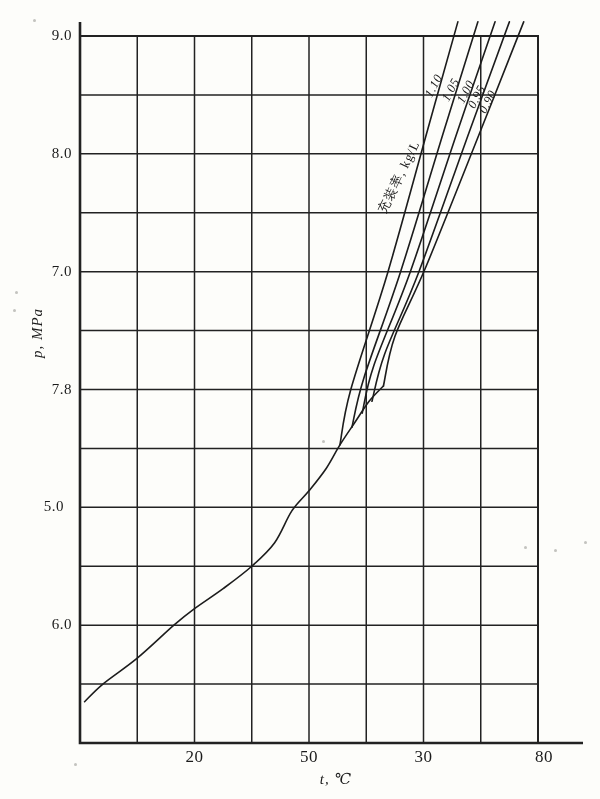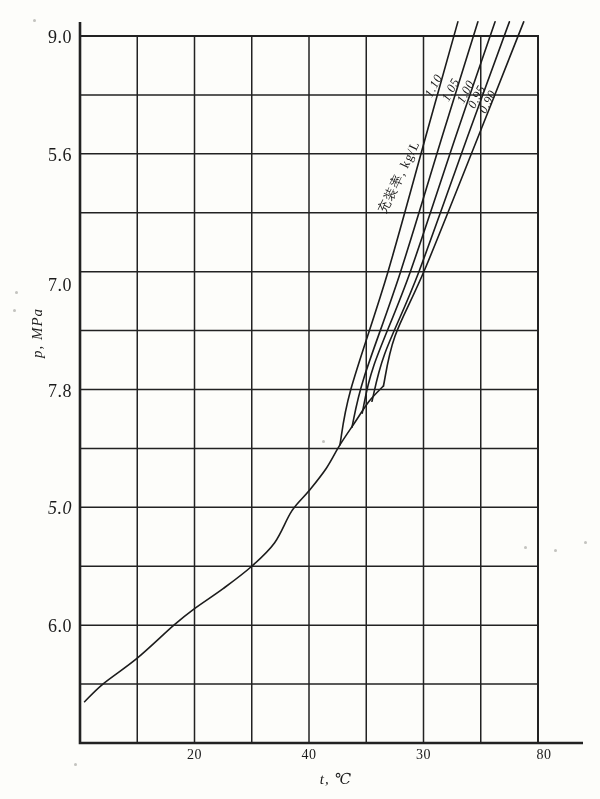--- a/index.html
+++ b/index.html
@@ -1,21 +1,21 @@
 <!DOCTYPE html>
 <html><head>
 <meta charset="utf-8">
 <style>
   html,body{margin:0;padding:0;background:#ffffff;}
   .page{position:relative;width:600px;height:799px;background:#fdfdfa;overflow:hidden;
         font-family:"Liberation Serif","DejaVu Serif",serif;color:#1b1b1b;}
   #plot{position:absolute;left:0;top:0;}
   #overlay{position:absolute;left:0;top:0;width:600px;height:799px;}
-  .ytick{position:absolute;width:44px;text-align:right;font-size:18px;letter-spacing:.5px;}
-  .xtick{position:absolute;transform:translate(-50%,0);font-size:14px;letter-spacing:.5px;}
+  .ytick{position:absolute;width:44px;text-align:right;font-size:15px;letter-spacing:.5px;}
+  .xtick{position:absolute;transform:translate(-50%,0);font-size:17px;letter-spacing:.5px;}
   .axis-title{position:absolute;font-style:italic;font-size:15px;letter-spacing:1px;white-space:nowrap;}
   .y-title{transform:translate(-50%,-50%) rotate(-90deg);}
   .x-title{transform:translate(-50%,-50%);}
   .clabel{position:absolute;font-style:italic;font-size:12.5px;white-space:nowrap;
           transform-origin:center;letter-spacing:.5px;}
   .famlabel{position:absolute;font-size:13px;white-space:nowrap;transform-origin:center;letter-spacing:1px;}
   .speck{position:absolute;width:3px;height:3px;border-radius:50%;background:#8a8a84;opacity:.5;}
 </style>
 </head>
 <body>
@@ -46,28 +46,28 @@
       <path d="M339.915 444.88166666666666C341.72791666666666 435.6513888888889,342.7775 418.3691666666667,350.79249999999996 389.5C358.80749999999995 360.6308333333333,375.21916666666664 314.8722222222222,388.005 271.6666666666667C400.79083333333335 228.46111111111114,415.8666666666667 171.9011111111112,427.5075 130.26666666666677C439.1483333333333 88.63222222222234,452.79291666666666 39.927777777777905,457.84999999999997 21.860000000000127" stroke="#1c1c1c" stroke-width="1.6" fill="none" stroke-linecap="round"></path>
       <path d="M351.9375 427.2066666666667C353.94124999999997 418.95833333333337,355.8495833333333 403.64000000000004,363.96 377.7166666666667C372.07041666666663 351.79333333333335,387.2416666666666 312.90833333333336,400.59999999999997 271.6666666666667C413.9583333333333 230.42500000000004,431.22875 171.9011111111112,444.11 130.26666666666677C456.99125000000004 88.63222222222234,472.2579166666667 39.927777777777905,477.8875 21.860000000000127" stroke="#1c1c1c" stroke-width="1.6" fill="none" stroke-linecap="round"></path>
       <path d="M362.2425 413.0666666666667C364.15083333333337 405.21111111111117,365.6775 389.5,373.6925 365.93333333333334C381.7075 342.3666666666667,396.30625000000003 310.94444444444446,410.33250000000004 271.6666666666667C424.35875000000004 232.3888888888889,443.7283333333333 171.9011111111112,457.84999999999997 130.26666666666677C471.97166666666664 88.63222222222234,488.86041666666665 39.927777777777905,495.0625 21.860000000000127" stroke="#1c1c1c" stroke-width="1.6" fill="none" stroke-linecap="round"></path>
       <path d="M371.97499999999997 401.2833333333333C374.07416666666666 393.42777777777775,376.74583333333334 375.7527777777778,384.57 354.15000000000003C392.39416666666665 332.5472222222223,404.7029166666667 308.98055555555555,418.92 271.6666666666667C433.13708333333335 234.35277777777782,454.7966666666667 171.9011111111112,469.8725 130.26666666666677C484.9483333333333 88.63222222222234,502.79125 39.927777777777905,509.375 21.860000000000127" stroke="#1c1c1c" stroke-width="1.6" fill="none" stroke-linecap="round"></path>
       <path d="M383.425 385.965C385.33333333333337 377.71666666666664,387.71875 356.5066666666666,394.875 336.47499999999997C402.03125 316.4433333333333,412.05 300.1430555555556,426.3625 265.77500000000003C440.675 231.4069444444445,464.5291666666667 170.91916666666674,480.75 130.26666666666677C496.9708333333333 89.61416666666679,516.53125 39.927777777777905,523.6875 21.860000000000127" stroke="#1c1c1c" stroke-width="1.6" fill="none" stroke-linecap="round"></path>
     </svg>
   <div id="overlay">
     <div class="axis-title y-title" style="left:37px;top:333px;">p, MPa</div>
     <div class="axis-title x-title" style="left:336px;top:779px;">t, ℃</div>
   <div class="xtick" style="left: 194.5px; top: 747px;">20</div>
-      <div class="xtick" style="left: 309px; top: 747px;">40</div>
+      <div class="xtick" style="left: 309px; top: 747px;">50</div>
       <div class="xtick" style="left: 423.5px; top: 747px;">30</div>
       <div class="xtick" style="left: 544px; top: 747px;">80</div>
       <div class="ytick" style="left: 28px; top: 616.167px;">6.0</div>
-      <div class="ytick" style="left: 28px; top: 498.333px; font-style: italic;">5.0</div>
+      <div class="ytick" style="left: 20px; top: 498.333px;">5.0</div>
       <div class="ytick" style="left: 28px; top: 380.5px;">7.8</div>
-      <div class="ytick" style="left: 28px; top: 262.667px; margin-top: 12px;">7.0</div>
-      <div class="ytick" style="left: 28px; top: 144.833px;">5.6</div>
+      <div class="ytick" style="left: 28px; top: 262.667px;">7.0</div>
+      <div class="ytick" style="left: 28px; top: 144.833px;">8.0</div>
       <div class="ytick" style="left: 28px; top: 27px;">9.0</div>
       <div class="clabel" style="left: 434px; top: 86px; transform: translate(-50%, -50%) rotate(-62deg);">1.10</div>
       <div class="clabel" style="left: 451px; top: 90px; transform: translate(-50%, -50%) rotate(-62deg);">1.05</div>
       <div class="clabel" style="left: 466px; top: 92px; transform: translate(-50%, -50%) rotate(-62deg);">1.00</div>
       <div class="clabel" style="left: 477px; top: 97px; transform: translate(-50%, -50%) rotate(-62deg);">0.95</div>
       <div class="clabel" style="left: 488px; top: 102px; transform: translate(-50%, -50%) rotate(-62deg);">0.90</div>
       <div class="famlabel" style="left: 399px; top: 177px; transform: translate(-50%, -50%) rotate(-64deg);">充装率, kg/L</div>
       <div class="speck" style="left: 33px; top: 19px;"></div>
       <div class="speck" style="left: 15px; top: 291px;"></div>
       <div class="speck" style="left: 13px; top: 309px;"></div>

